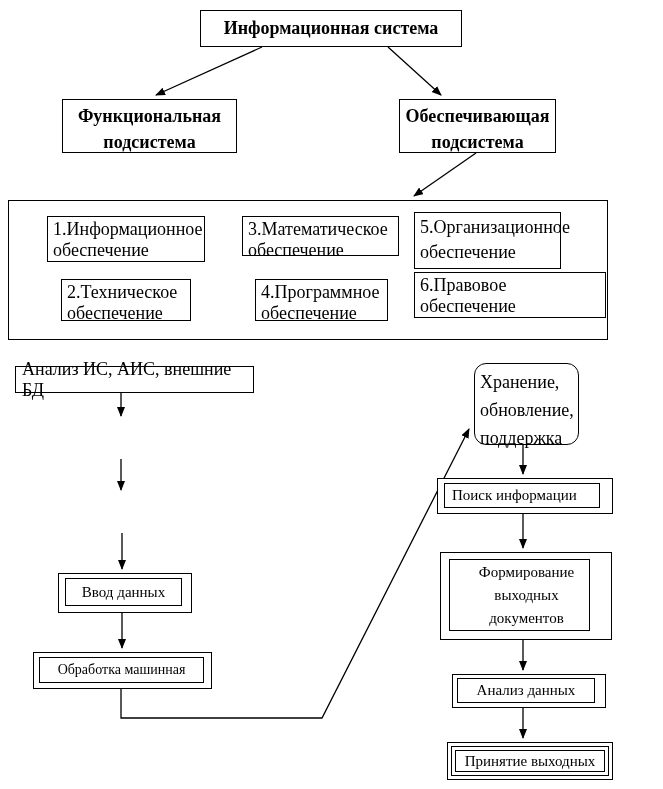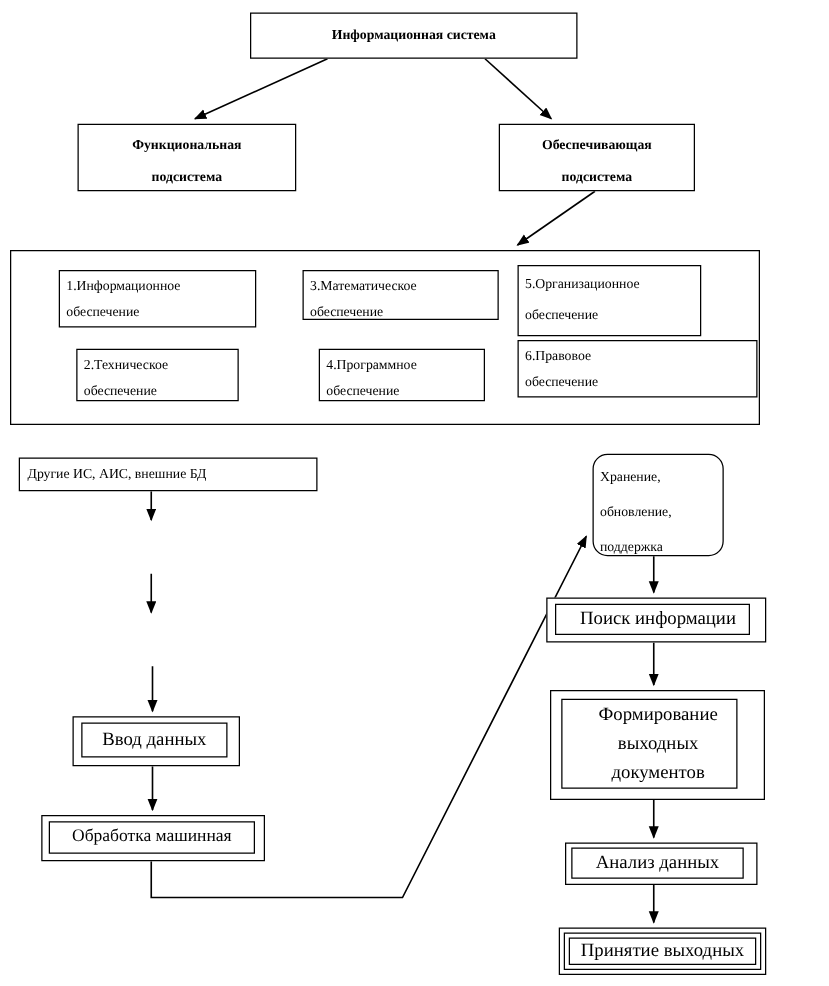--- a/index.html
+++ b/index.html
@@ -1,28 +1,28 @@
 <!DOCTYPE html>
 <html><head>
 <meta charset="utf-8">
 <style>
   * { margin:0; padding:0; box-sizing:border-box; }
   html,body { background:#ffffff; }
   body { font-family:"Liberation Serif", serif; color:#000; }
   .canvas { position:relative; width:663px; height:789px; background:#fff; overflow:hidden; }
   svg.arrows { position:absolute; left:0; top:0; width:663px; height:789px; pointer-events:none; }
-  .box { position:absolute; border:1px solid #000; background:#fff; font-size:11px; line-height:21px; white-space:pre-line; }
+  .box { position:absolute; border:1px solid #000; background:#fff; font-size:18px; line-height:21px; white-space:pre-line; }
   .bold2 { font-weight:bold; text-align:center; line-height:26px; padding-top:3px; }
   .rootbox { display:flex; align-items:center; justify-content:center; font-weight:bold; white-space:normal; }
   .comp { padding:2px 5px; }
   .plain { padding-left:6px; display:flex; align-items:center; white-space:normal; }
   .container-big { position:absolute; border:1px solid #000; background:#fff; }
   .stack { position:absolute; border:1px solid #000; background:#fff; }
   .stack .inner { position:absolute; border:1px solid #000; background:#fff; display:flex; align-items:center; justify-content:center; font-size:15px; text-align:center; white-space:normal; }
-  .stack .inner.left { justify-content:flex-start; text-align:left; padding-left:19px; }
+  .stack .inner.left { justify-content:flex-start; text-align:left; padding-left:7px; }
   .mid { position:absolute; left:3px; top:3px; right:3px; bottom:3px; border:1px solid #000; }
   .mid .inner2 { position:absolute; left:3px; top:3px; right:3px; bottom:3px; border:1px solid #000; display:flex; align-items:center; justify-content:center; font-size:15px; }
   .storagebox { padding:4px 4px 4px 5px; line-height:28px;border-radius:12px; }
   .formtext { line-height:23px; justify-content:flex-start; text-align:left; padding-left:14px; white-space:pre-line !important; }
 </style>
 </head>
 <body>
 
 <div class="canvas">
 
@@ -64,21 +64,21 @@
 обеспечение</div>
   <div class="box comp" style="left:414px; top:212px; width:147px; height:57px; line-height:25px;">5.Организационное
 обеспечение</div>
   <div class="box comp" style="left:61px; top:279px; width:130px; height:42px;">2.Техническое
 обеспечение</div>
   <div class="box comp" style="left:255px; top:279px; width:133px; height:42px;">4.Программное
 обеспечение</div>
   <div class="box comp" style="left:414px; top:272px; width:192px; height:46px;">6.Правовое
 обеспечение</div>
 
-  <div class="box plain" style="left:15px; top:366px; width:239px; height:27px;">Другие ИС, АИС, внешние БД</div>
+  <div class="box plain" style="left:15px; top:366px; width:239px; height:27px;">Анализ ИС, АИС, внешние БД</div>
 
 
 
   <div class="stack" style="left:58px; top:573px; width:134px; height:40px;">
     <div class="inner" style="left:6px; top:4px; right:9px; bottom:6px;">Ввод данных</div>
   </div>
 
   <div class="stack" style="left:33px; top:652px; width:179px; height:37px;">
     <div class="inner" style="left:5px; top:4px; right:7px; bottom:5px; font-size:14px;">Обработка машинная</div>
   </div>

